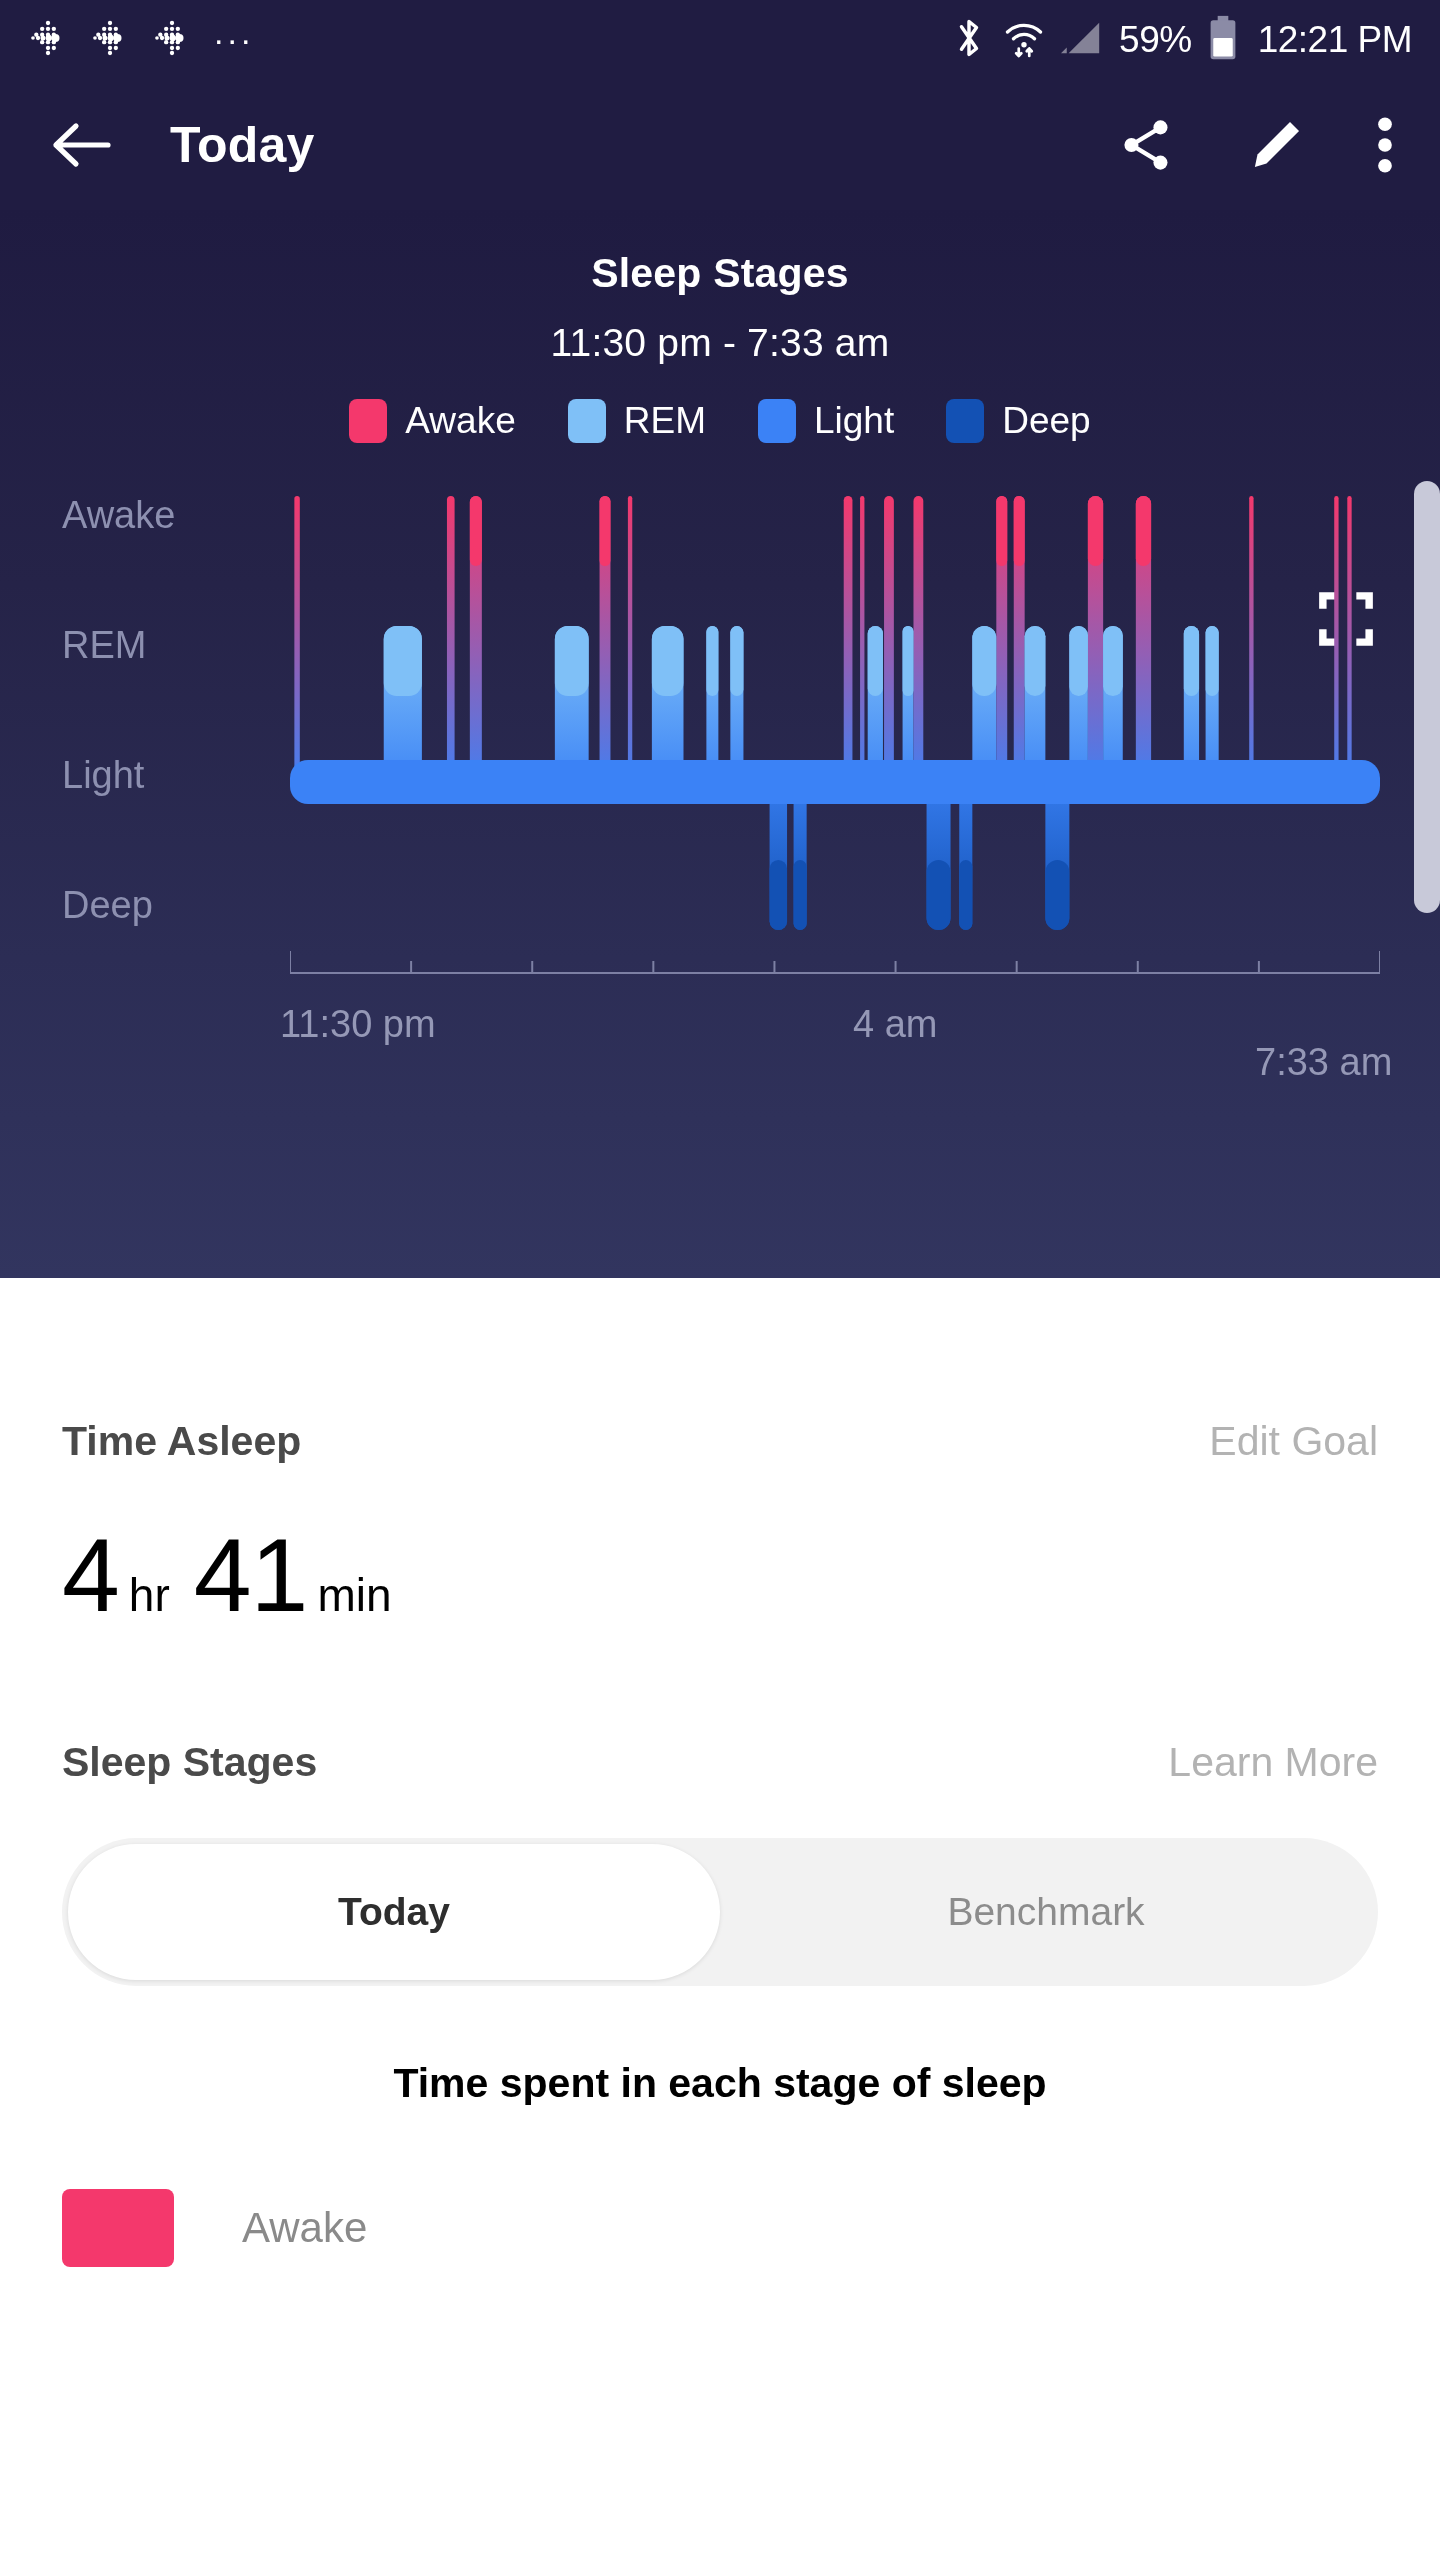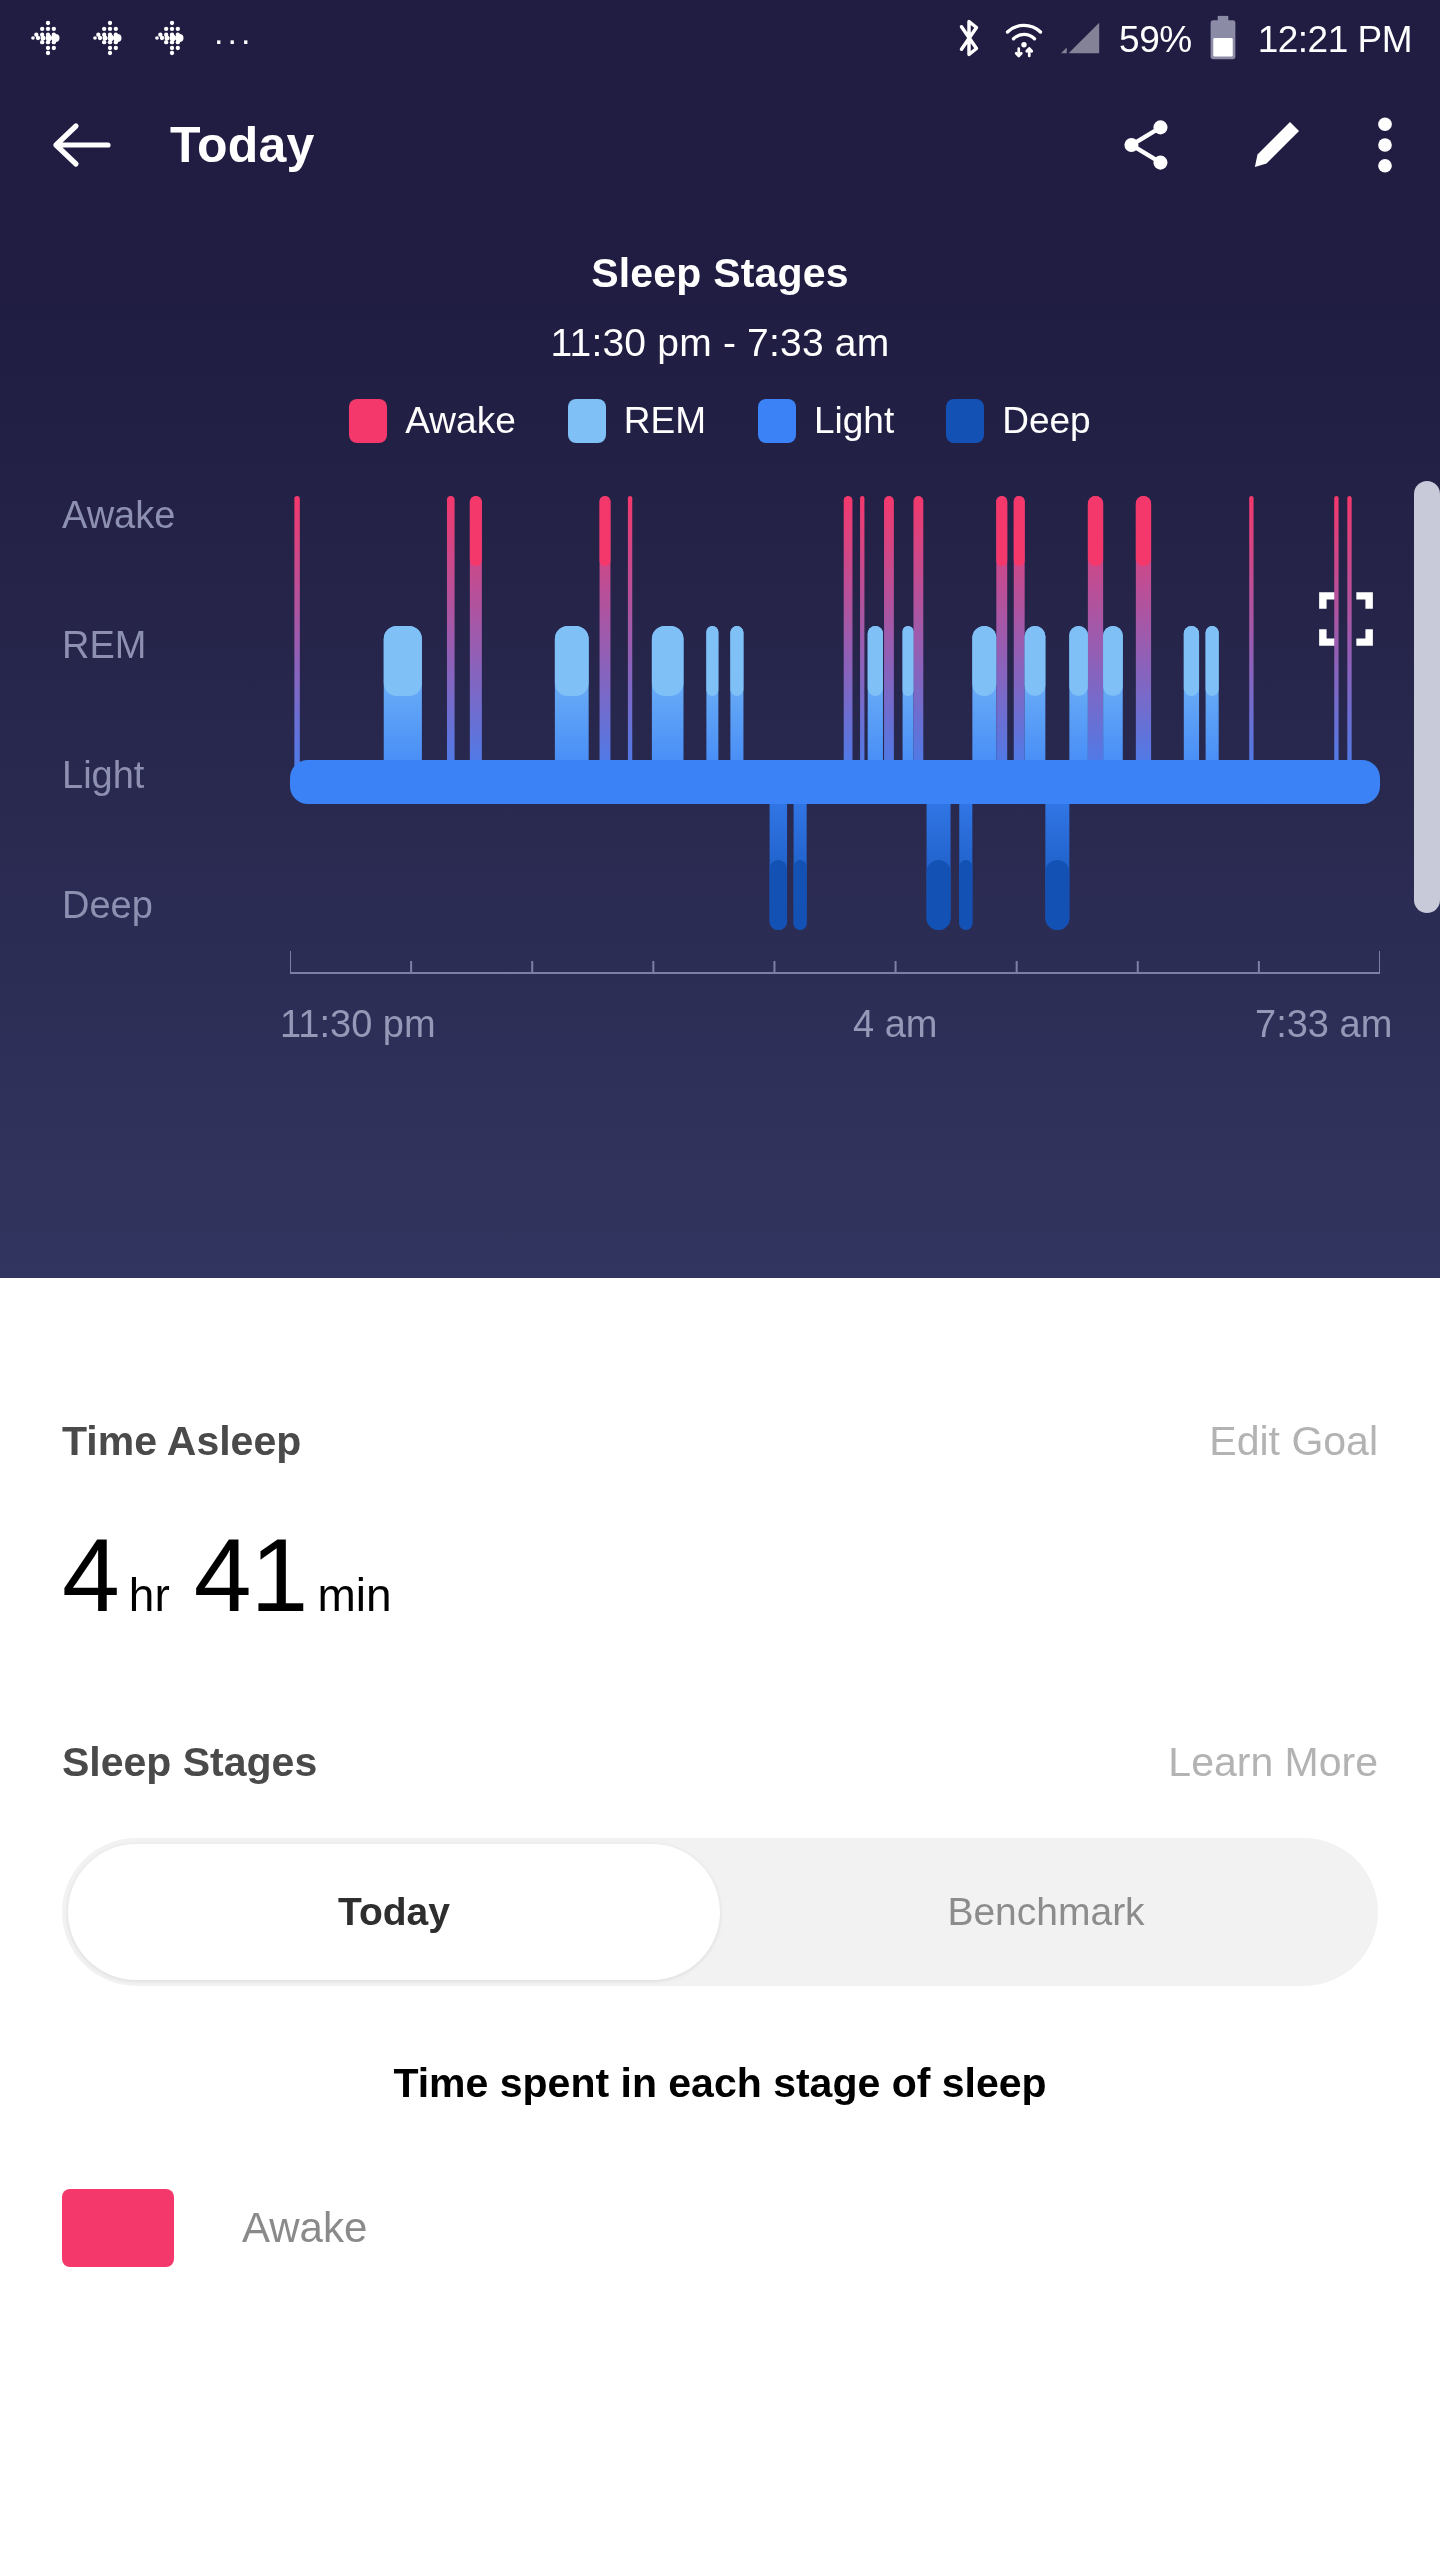--- a/index.html
+++ b/index.html
@@ -512,21 +512,21 @@
         <line x1="605.5555555555555" x2="605.5555555555555" y1="12" y2="24" stroke="#7d80a4" stroke-width="2"></line>
         <line x1="726.6666666666666" x2="726.6666666666666" y1="12" y2="24" stroke="#7d80a4" stroke-width="2"></line>
         <line x1="847.7777777777778" x2="847.7777777777778" y1="12" y2="24" stroke="#7d80a4" stroke-width="2"></line>
         <line x1="968.8888888888888" x2="968.8888888888888" y1="12" y2="24" stroke="#7d80a4" stroke-width="2"></line>
         <line x1="1090" x2="1090" y1="2" y2="24" stroke="#7d80a4" stroke-width="2"></line>
       </svg>
 
     <div class="xticklabels">
       <span class="xtl" id="xtl0" style="left: 280px;">11:30 pm</span>
       <span class="xtl" id="xtl1" style="left: 852.95px;">4 am</span>
-      <span class="xtl" id="xtl2" style="left: 1255px;">7:33 am</span>
+      <span class="xtl" id="xtl2" style="left: 1255px; margin-top: 38px;">7:33 am</span>
     </div>
   </div>
 </div>
 
 <div class="body-white">
 
   <div style="height:140px"></div>
 
   <div class="section-row">
     <span class="section-title">Time Asleep</span>

